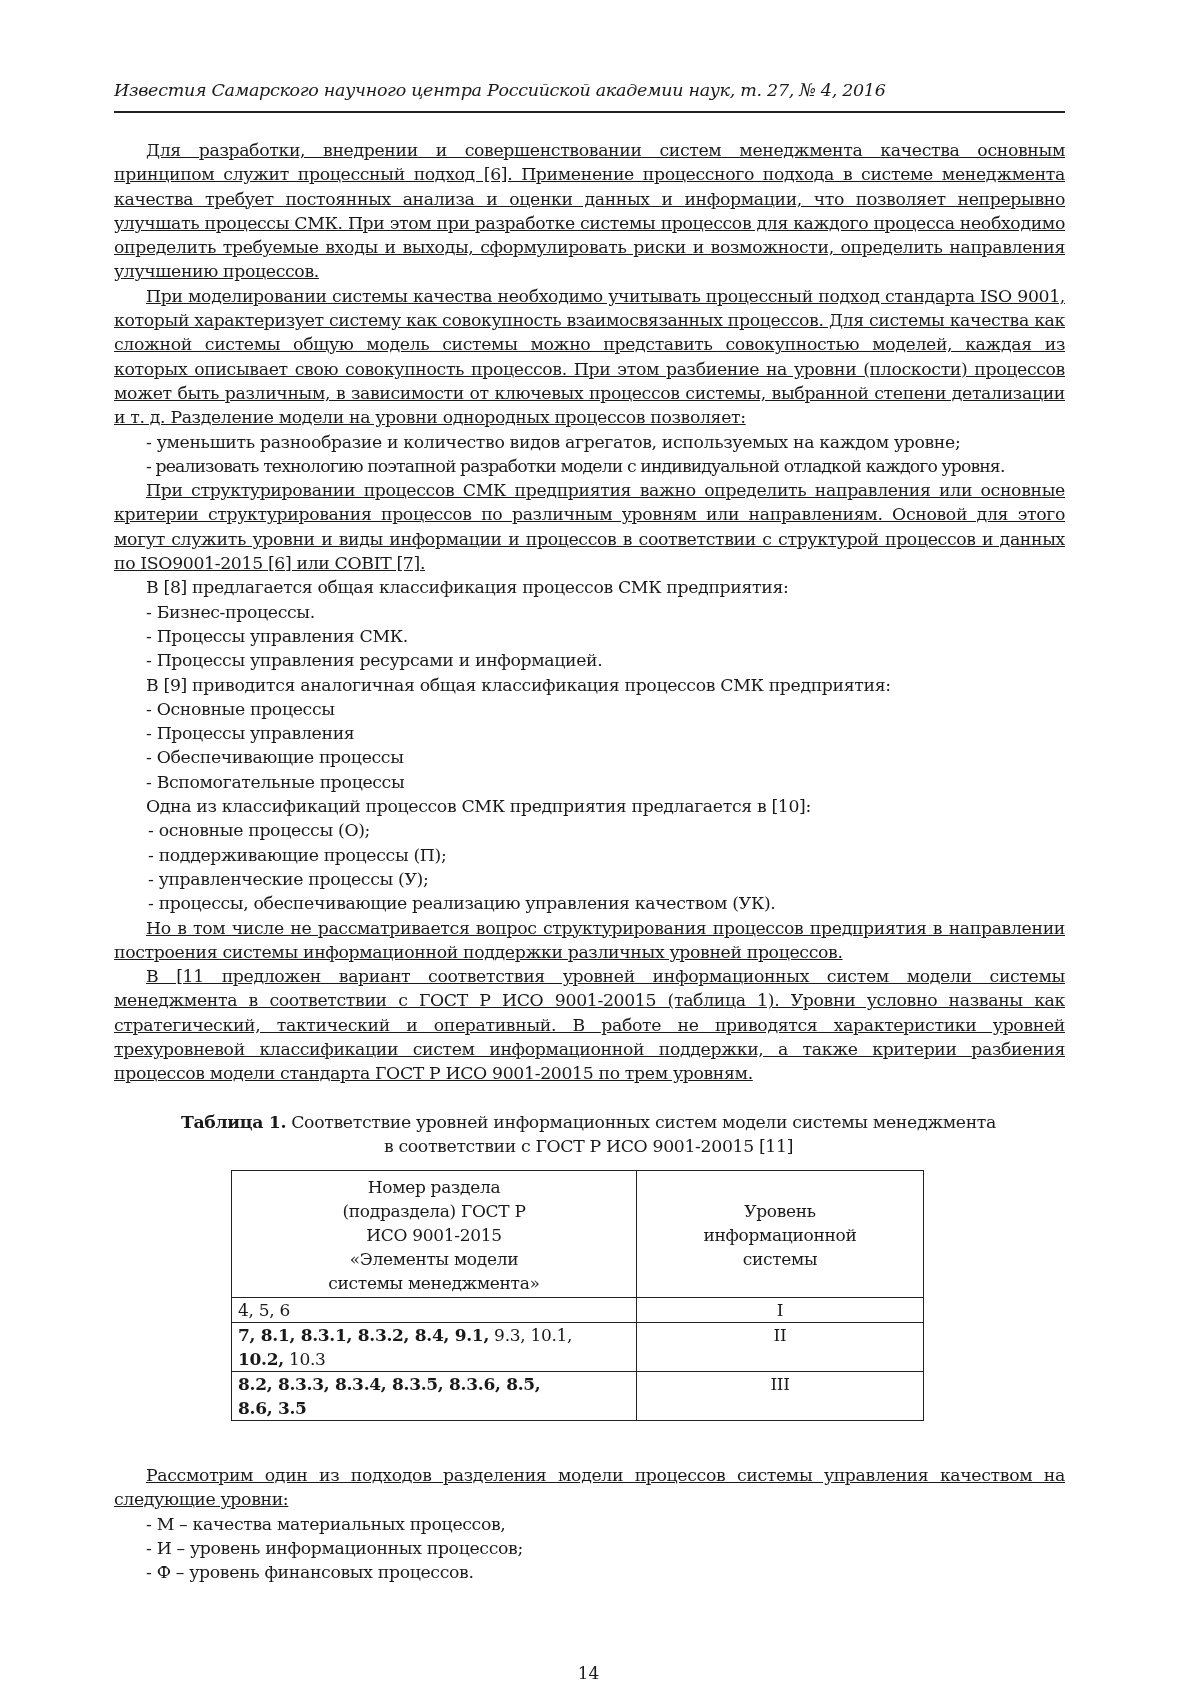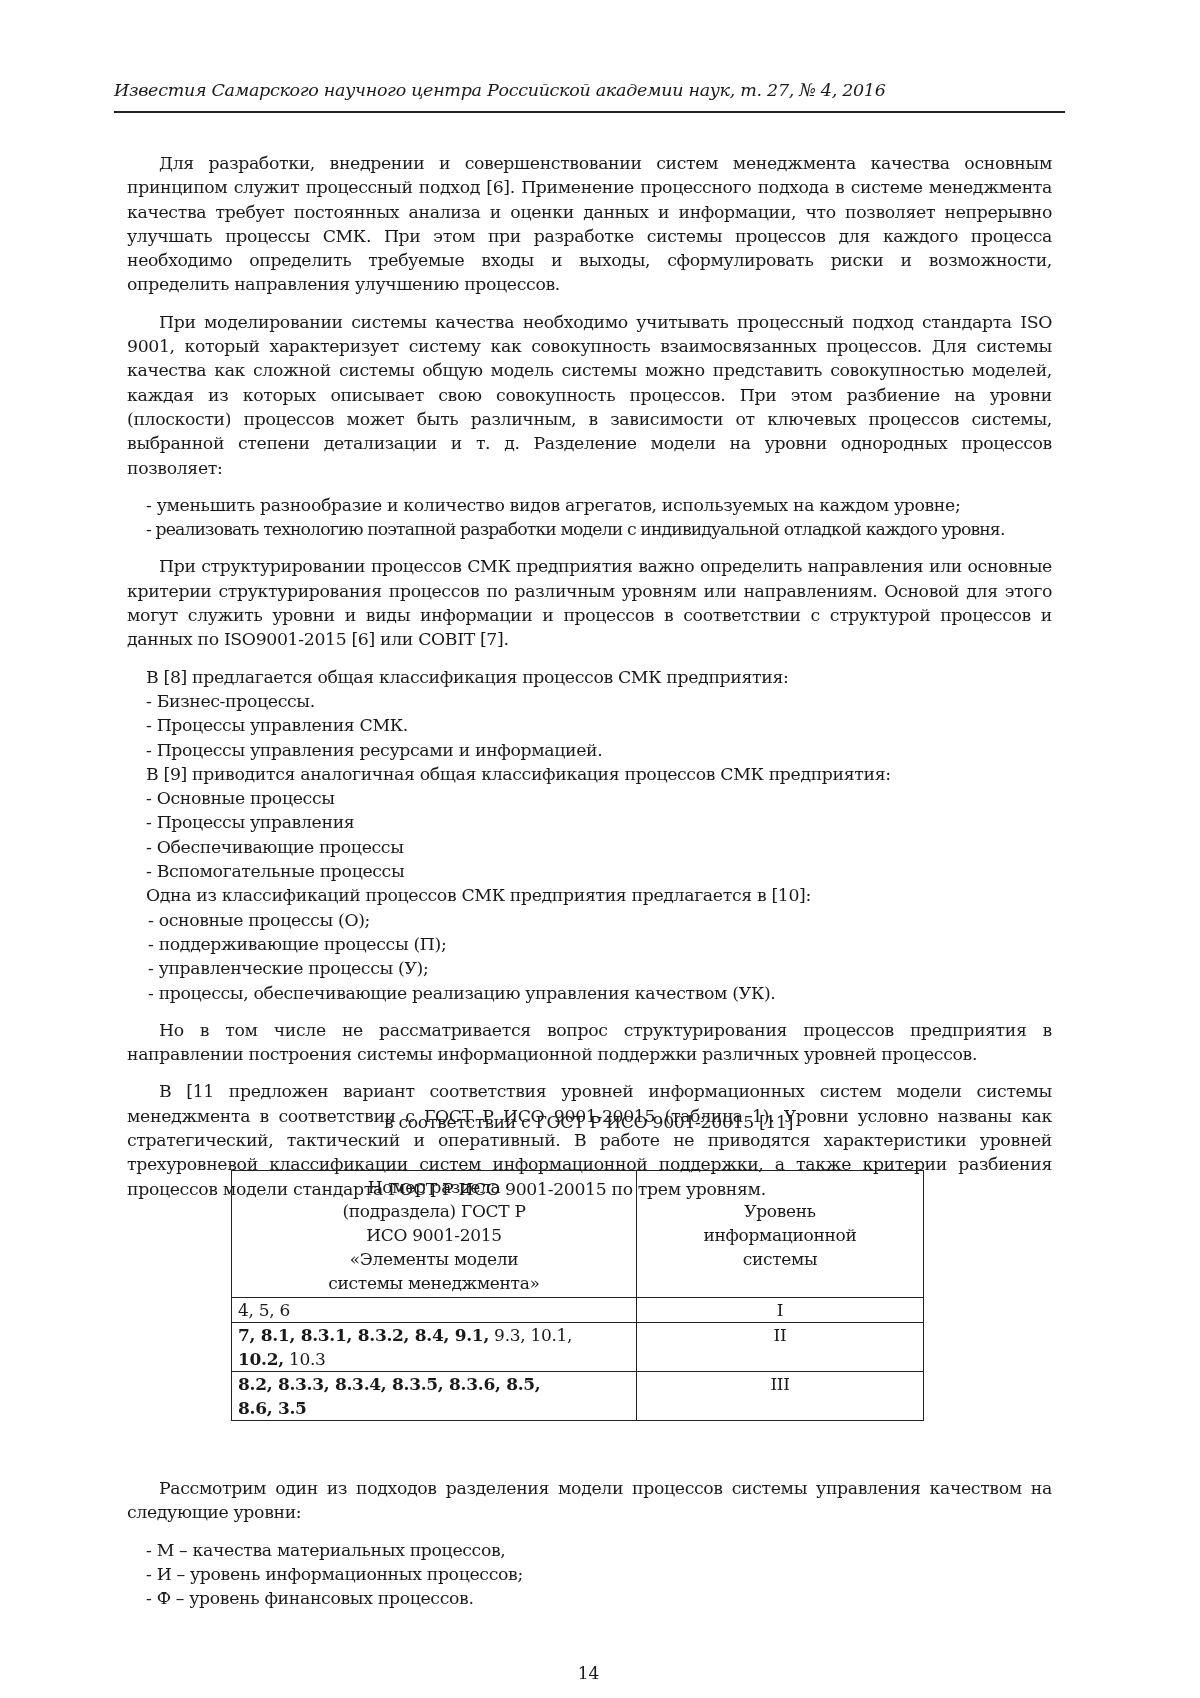--- a/index.html
+++ b/index.html
@@ -4,21 +4,21 @@
   <style>
     html, body { margin: 0; padding: 0; background: #ffffff; }
     body { width: 1200px; height: 1698px; position: relative; overflow: hidden;
            font-family: "DejaVu Serif", "Liberation Serif", serif; color: #1a1a1a; }
     .page { position: absolute; left: 114px; top: 0; width: 949px; }
     .running-head { position: absolute; top: 80px; left: 0; width: 949px;
                     font-style: italic; font-size: 17.5px; letter-spacing: -0.3px; }
     .rule { position: absolute; top: 111px; left: 0; width: 951px; height: 2px; background: #222; }
     .body { position: absolute; top: 138px; left: 0; width: 951px;
             font-size: 17.3px; line-height: 24.3px; letter-spacing: -0.35px; }
-    .p { text-align: justify; text-indent: 32px; margin: 13px; }
+    .p { text-align: justify; text-indent: 32px; margin: 0; text-decoration: underline; }
     .li { margin: 0; padding-left: 32px; }
     .li2 { margin: 0; padding-left: 34px; }
     .caption { position: absolute; top: 1110px; left: 0; width: 949px; text-align: center;
                font-size: 17.3px; line-height: 24px; letter-spacing: -0.35px; }
     .caption b { font-weight: bold; }
     table { position: absolute; top: 1170px; left: 117px; width: 693px;
             border-collapse: collapse; font-size: 17px; line-height: 24px; letter-spacing: -0.3px; }
     td, th { border: 1.5px solid #222; vertical-align: top; padding: 0 6px; }
     th { font-weight: normal; text-align: center; vertical-align: middle; padding: 4px 6px 2px; }
     td.lv { text-align: center; }
@@ -53,20 +53,21 @@
     <p class="li">Одна из классификаций процессов СМК предприятия предлагается в [10]:</p>
     <p class="li2">- основные процессы (О);</p>
     <p class="li2">- поддерживающие процессы (П);</p>
     <p class="li2">- управленческие процессы (У);</p>
     <p class="li2">- процессы, обеспечивающие реализацию управления качеством (УК).</p>
     <p class="p">Но в том числе не рассматривается вопрос структурирования процессов предприятия в направлении построения системы информационной поддержки различных уровней процессов.</p>
     <p class="p">В [11 предложен вариант соответствия уровней информационных систем модели системы менеджмента в соответствии  с ГОСТ Р ИСО 9001-20015 (таблица 1). Уровни условно названы как стратегический, тактический и оперативный. В работе не приводятся характеристики уровней трехуровневой классификации систем информационной поддержки, а также критерии разбиения процессов модели стандарта ГОСТ Р ИСО 9001-20015 по трем уровням.</p>
   </div>
 
   <div class="caption">
+    <div><b>Таблица 1.</b><span> Соответствие уровней информационных систем модели системы менеджмента</span></div>
     <div>в соответствии  с ГОСТ Р ИСО 9001-20015 [11]</div>
   </div>
 
   <table>
     <tbody>
         <tr>
       <th class="col1">
         <div>Номер раздела</div>
         <div>(подраздела) ГОСТ Р</div>
         <div>ИСО 9001-2015</div>

